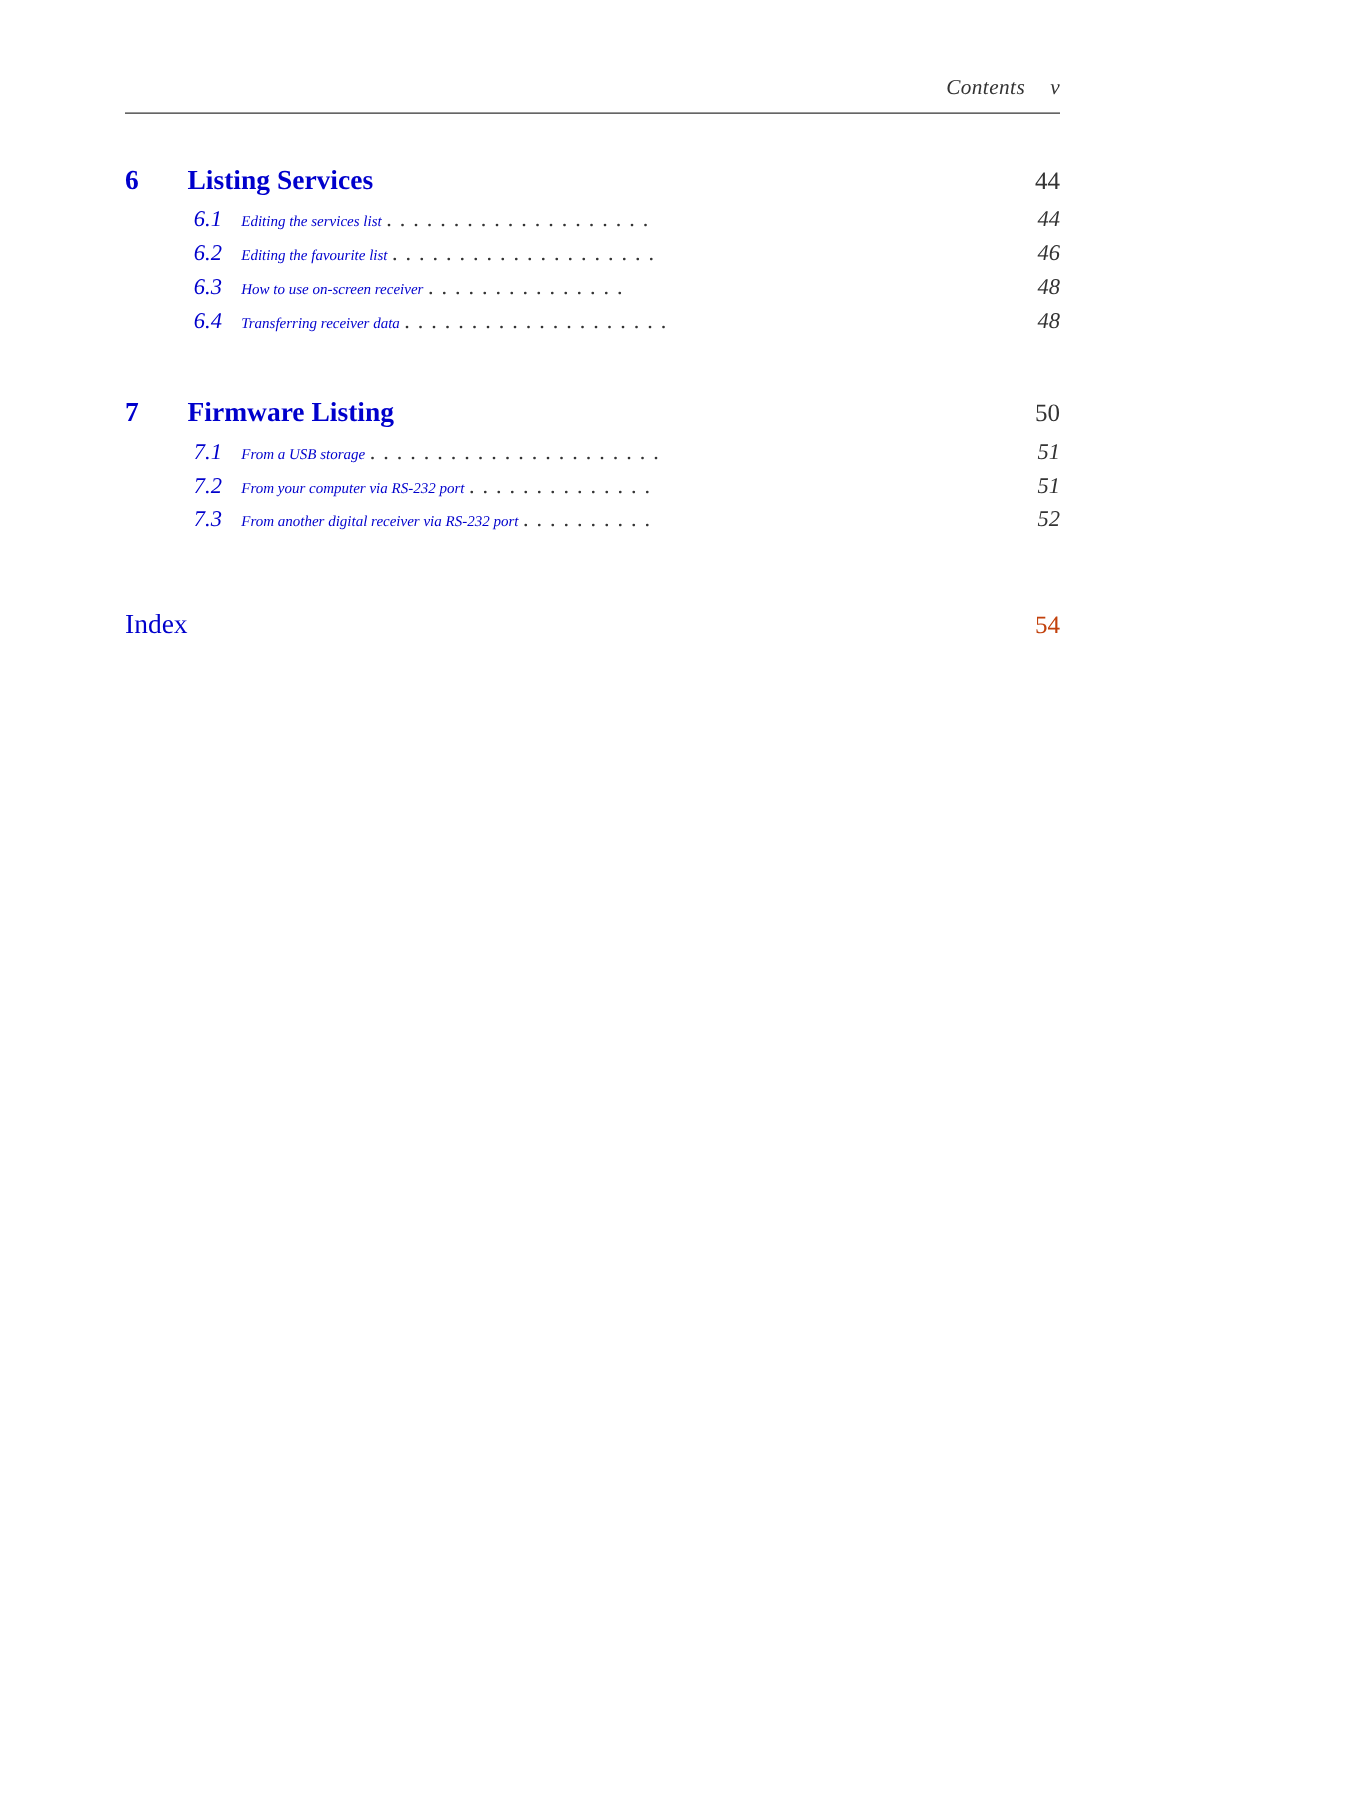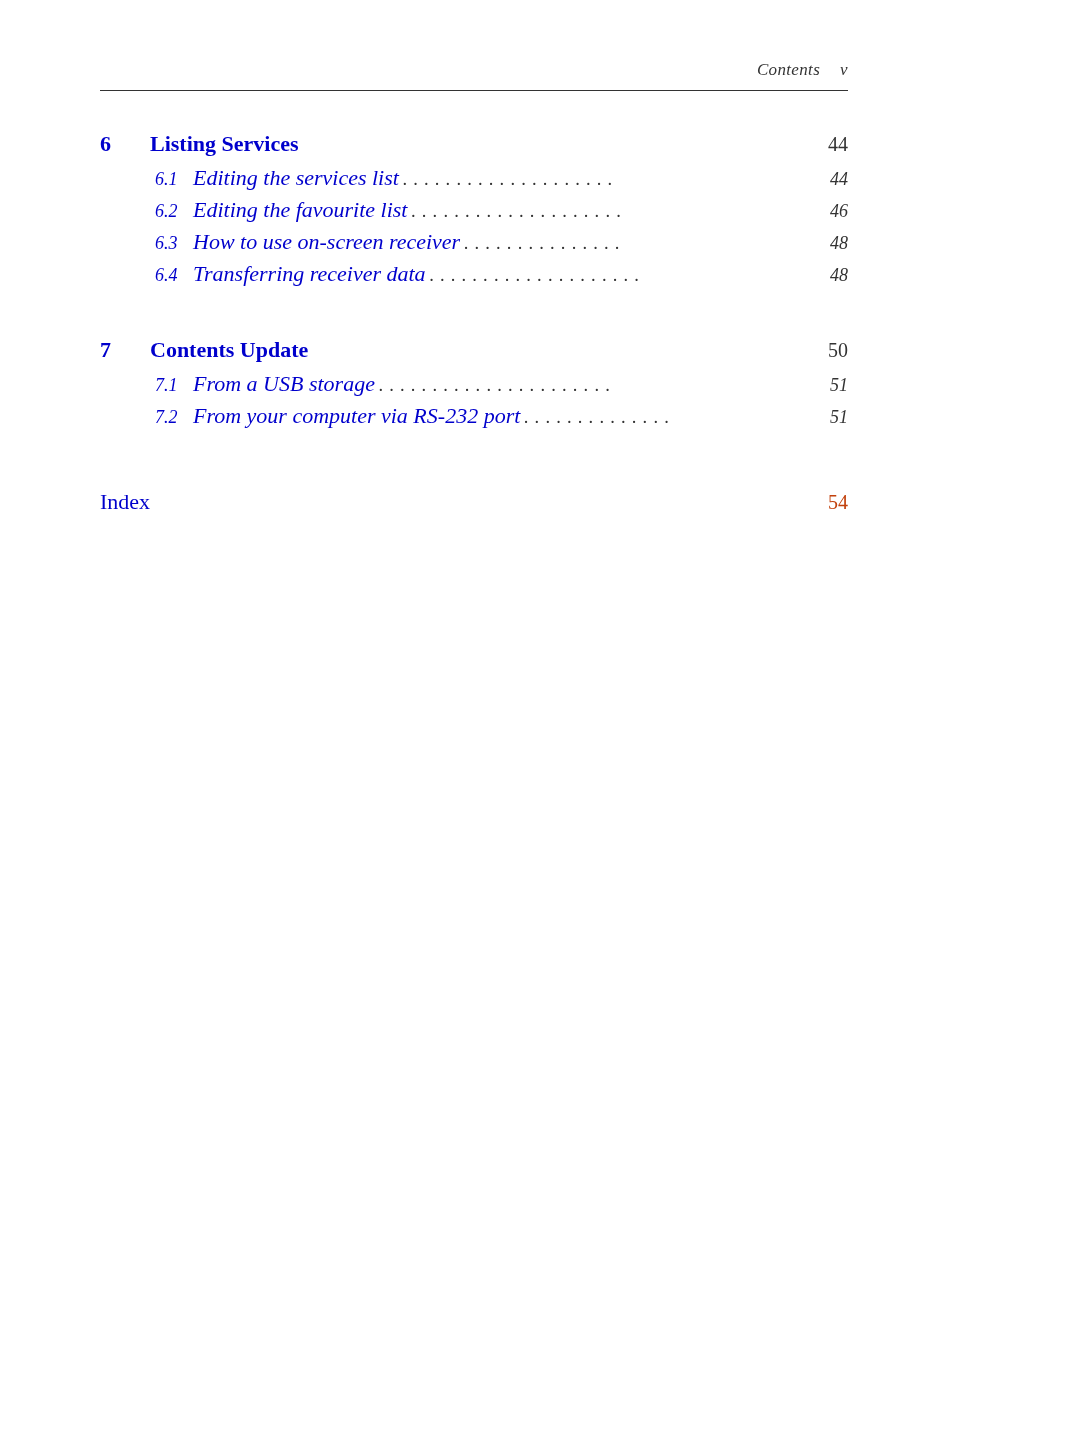--- a/index.html
+++ b/index.html
@@ -93,21 +93,21 @@
     }
 
     .subsection-number {
       font-size: 18px;
       color: #0000cc;
       min-width: 38px;
       flex-shrink: 0;
     }
 
     .subsection-title {
-      font-size: 22px;
+      font-size: 12px;
       color: #0000cc;
       flex-shrink: 0;
     }
 
     .dots {
       flex: 1;
       font-size: 18px;
       color: #333;
       overflow: hidden;
       white-space: nowrap;
@@ -190,36 +190,42 @@
           <span class="subsection-title">Transferring receiver data</span>
           <span class="dots"> . . . . . . . . . . . . . . . . . . . . </span>
           <span class="subsection-page">48</span>
         </div>
       </div>
       <div class="toc-spacer"></div>
       <div class="toc-section">
         <div class="section-heading">
           <div class="section-title-group">
             <span class="section-number">7</span>
-            <span class="section-title">Contents Update</span>
+            <span class="section-title">Firmware Listing</span>
           </div>
           <span class="section-page">50</span>
         </div>
         <div class="subsection-row">
           <span class="subsection-number">7.1</span>
           <span class="subsection-title">From a USB storage</span>
           <span class="dots"> . . . . . . . . . . . . . . . . . . . . . . </span>
           <span class="subsection-page">51</span>
         </div>
         <div class="subsection-row">
           <span class="subsection-number">7.2</span>
           <span class="subsection-title">From your computer via RS-232 port</span>
           <span class="dots"> . . . . . . . . . . . . . . </span>
           <span class="subsection-page">51</span>
         </div>
+        <div class="subsection-row">
+          <span class="subsection-number">7.3</span>
+          <span class="subsection-title">From another digital receiver via RS-232 port</span>
+          <span class="dots"> . . . . . . . . . . </span>
+          <span class="subsection-page">52</span>
+        </div>
       </div>
       <div class="toc-spacer"></div>
     </div>
 
   <div class="index-row">
     <span class="index-title">Index</span>
     <span class="index-page">54</span>
   </div>
 
 </div>

